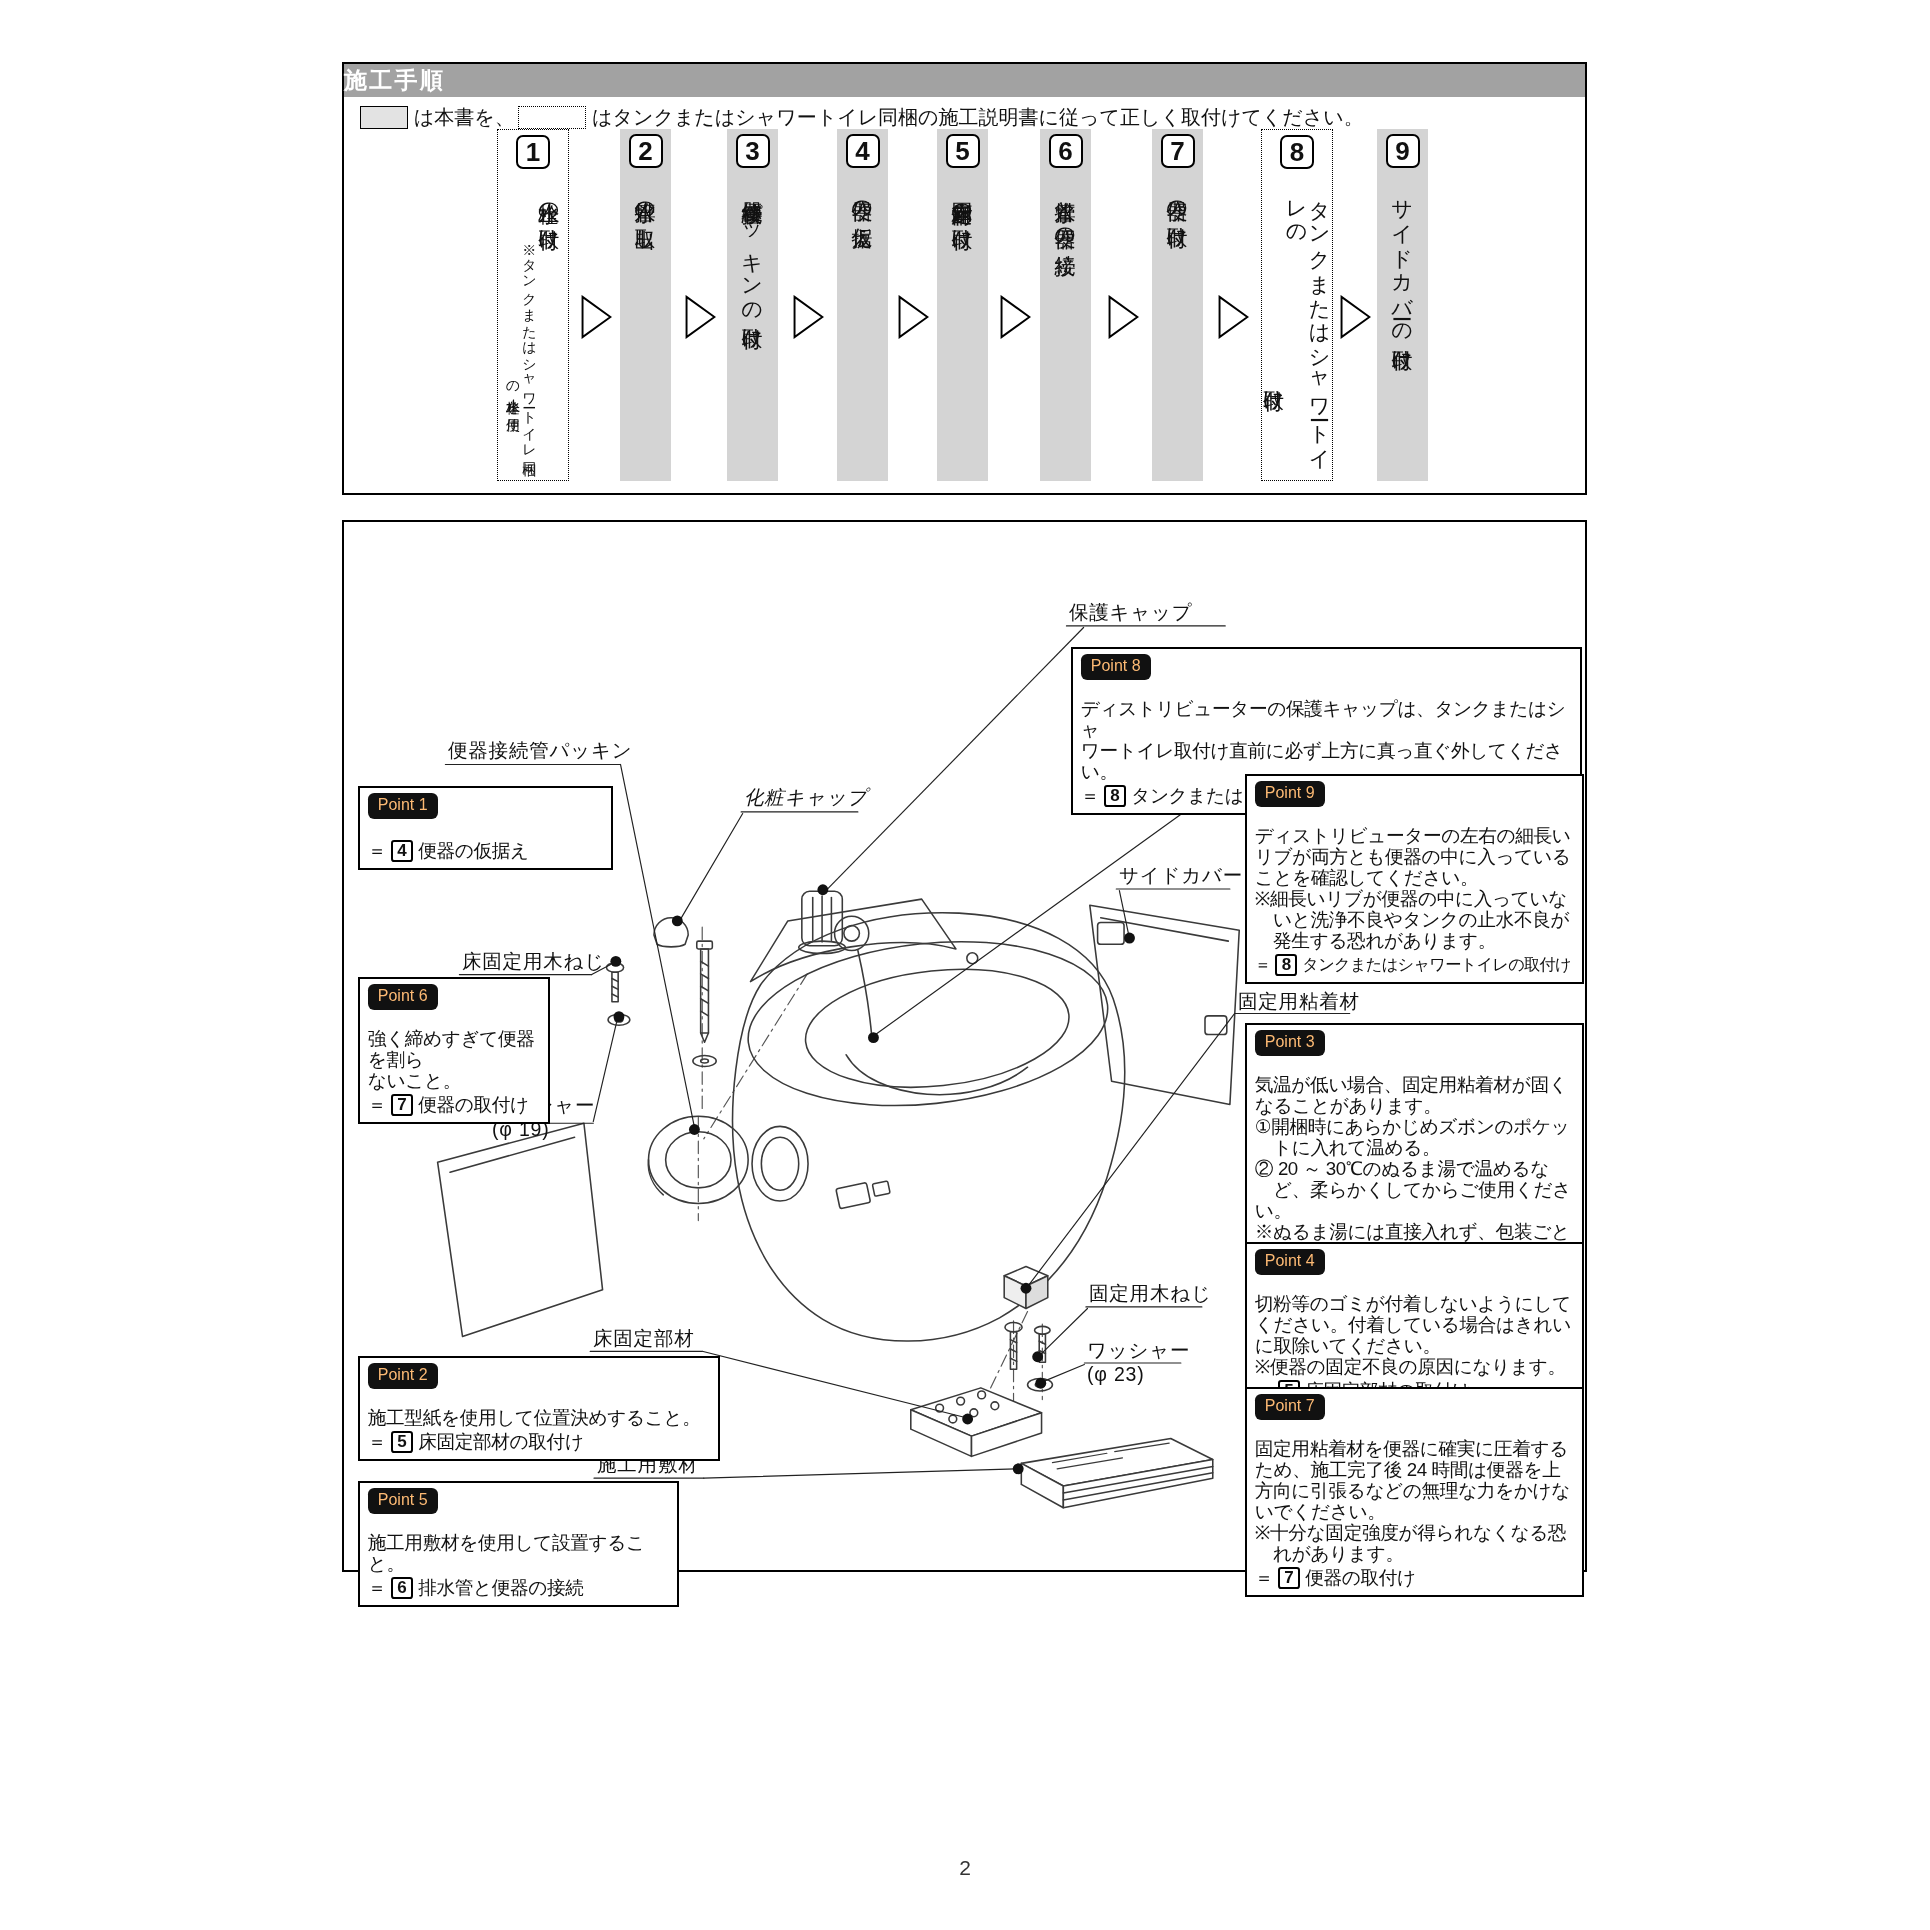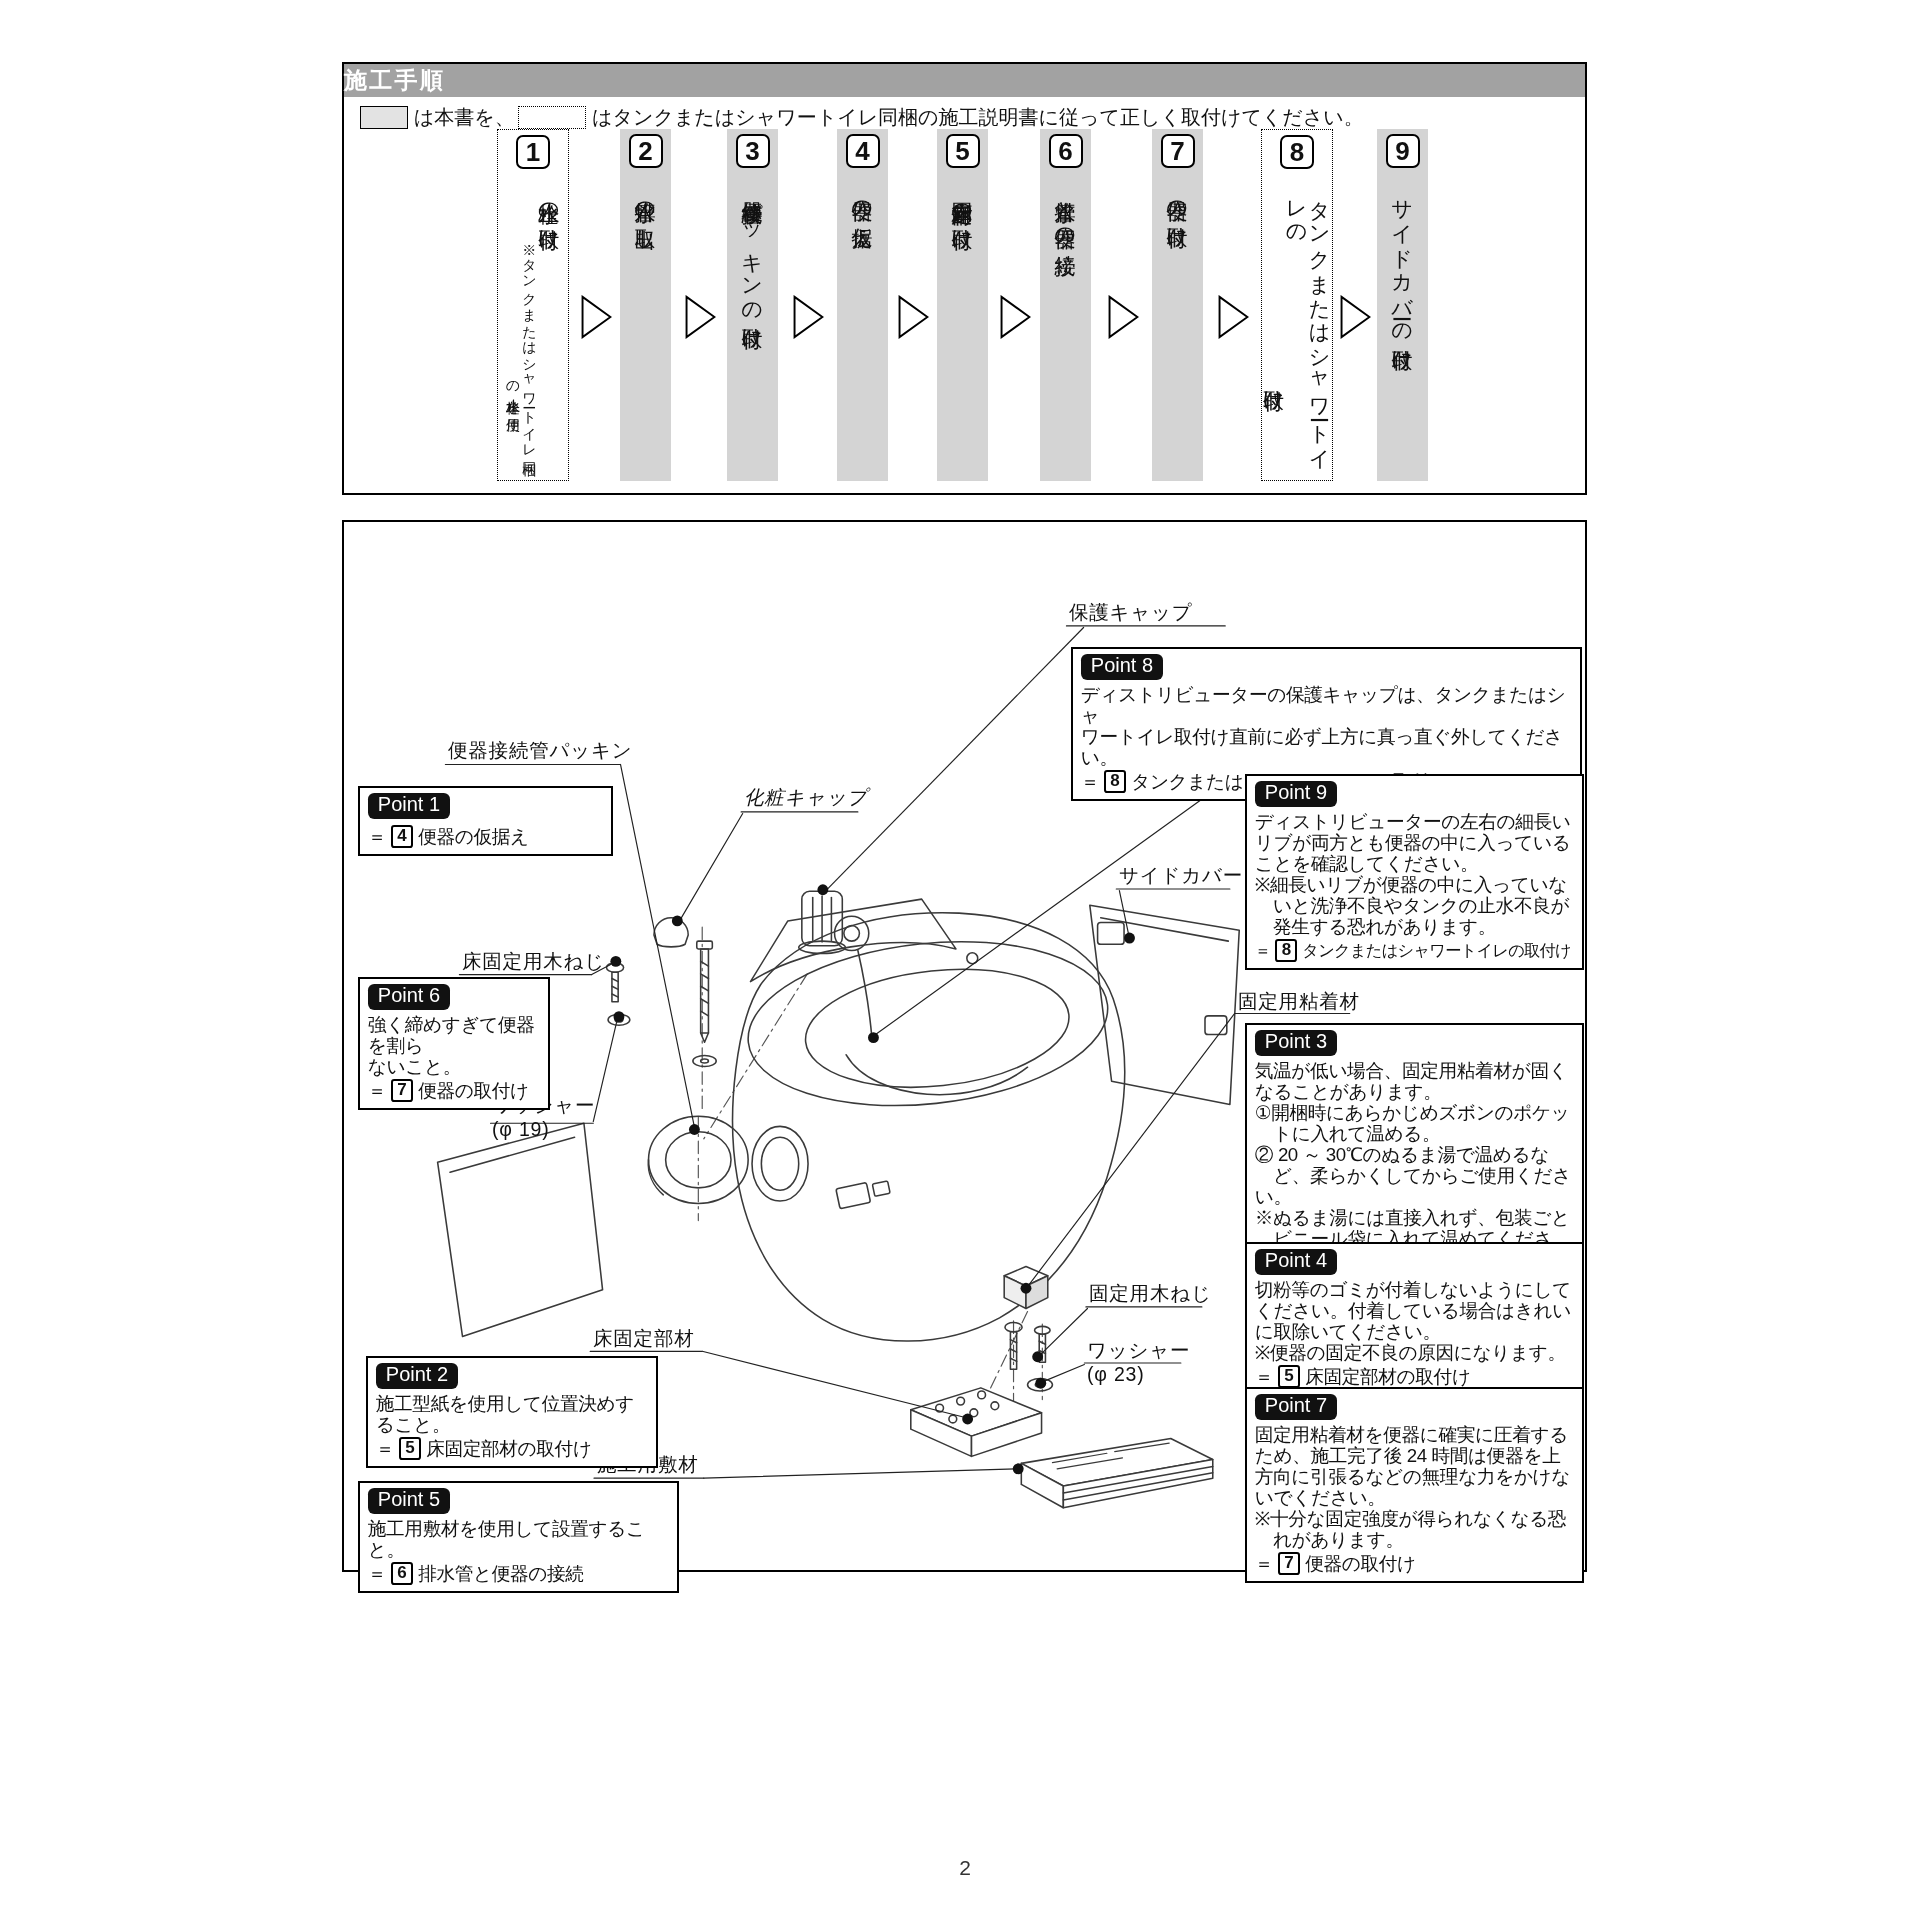--- a/index.html
+++ b/index.html
@@ -42,22 +42,22 @@
   .pts-header { position:absolute; left:0; top:0; width:100%; height:44px;
           background:#151515; color:#fff; font-weight:bold; font-size:31px;
           line-height:44px; text-align:center; letter-spacing:4.7px; }
   .diagram { position:absolute; left:0; top:44px; width:1241px; height:1004px; }
 
   .plabel { position:absolute; font-size:19.5px; line-height:24px; letter-spacing:0.8px;
           white-space:pre-line; }
 
   .pbox { position:absolute; border:2.3px solid #000; background:#fff;
           padding:4.7px 7.8px 6.2px; font-size:18.7px; line-height:21px; }
-  .ptitle { display:inline-block; background:#111; color:#ffffff; border-radius:6.2px;
-          padding:0.8px 10px 3.1px; font-size:20px; line-height:22.6px; margin-bottom:4px; }
+  .ptitle { display:inline-block; background:#111; color:#fdba74; border-radius:6.2px;
+          padding:0.8px 10px 3.1px; font-size:16px; line-height:22.6px; margin-bottom:18px; }
   .pbody { white-space:pre-line; letter-spacing:-0.4px; }
   .pref { display:flex; align-items:center; margin-top:2.3px; letter-spacing:-0.4px; }
   .pref .eq { margin-right:4.7px; }
   .refnum { display:inline-block; min-width:22px; height:22.6px; border:2.3px solid #000;
           border-radius:3.1px; background:#fff; font-weight:bold; font-size:17px;
           line-height:18px; text-align:center; margin-right:5.4px; flex:none; }
   .pref.small { font-size:16.3px; letter-spacing:-0.8px; }
 
   .pageno { position:absolute; left:934px; top:1856px; width:62px; text-align:center;
           font-size:21px; color:#333; }
@@ -429,21 +429,21 @@
 いでください。
 ※十分な固定強度が得られなくなる恐
 　れがあります。</div>
     <div class="pref">
       <span class="eq">＝</span>
       <span class="refnum">7</span>
       <span>便器の取付け</span>
     </div>
   </div>
 
-  <div class="pbox" style="left:22px; top:834px; width:292px;">
+  <div class="pbox" style="left:14px; top:834px; width:362px;">
     <span class="ptitle">Point 2</span>
     <div class="pbody">施工型紙を使用して位置決めすること。</div>
     <div class="pref">
       <span class="eq">＝</span>
       <span class="refnum">5</span>
       <span>床固定部材の取付け</span>
     </div>
   </div>
 
   <div class="pbox" style="left:14px; top:959px; width:321px;">

